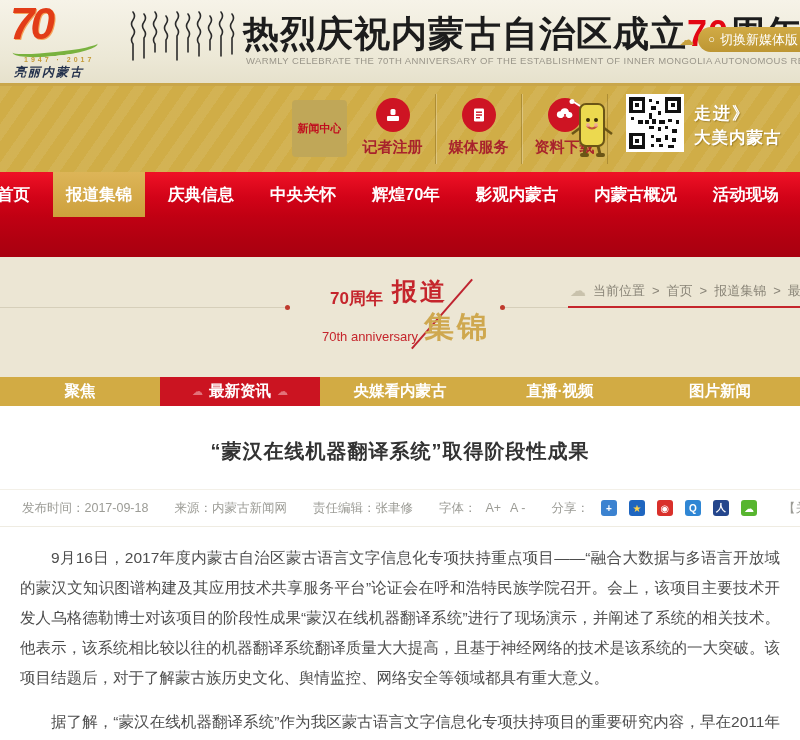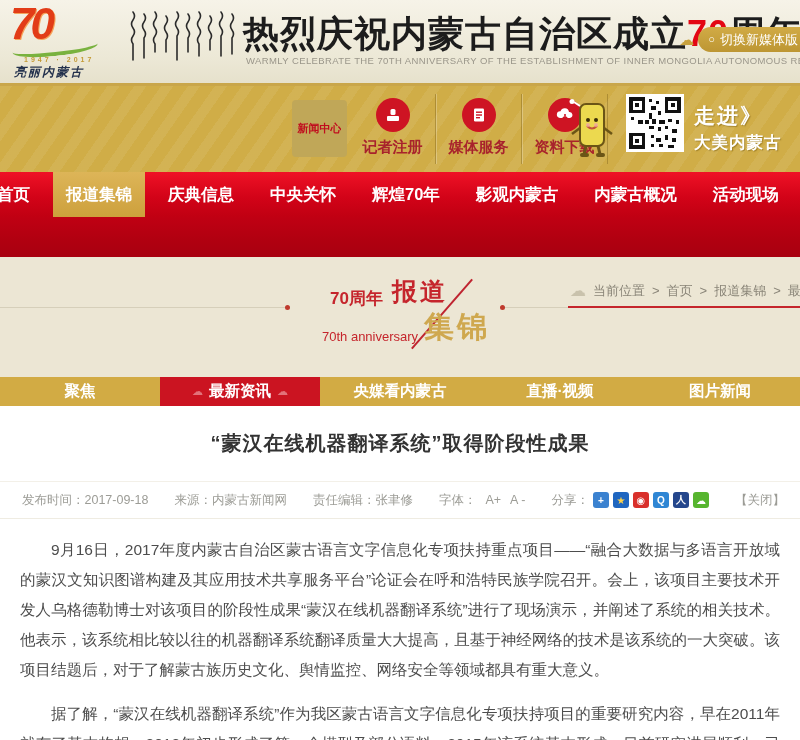--- a/index.html
+++ b/index.html
@@ -46,21 +46,21 @@
   }
   .news-center::after { content:""; position:absolute; right:-6px; top:24px; border:6px solid transparent; border-left-color:#c0a758; }
   .nc-items { position:absolute; left:350px; top:8px; width:258px; height:70px; display:flex; }
   .nc-item { flex:1; display:flex; flex-direction:column; align-items:center; border-right:1px solid rgba(110,84,18,.35); box-shadow:1px 0 0 rgba(255,255,255,.25); cursor:pointer; }
   .nc-item:last-child { box-shadow:none; }
   .nc-circle { width:34px; height:34px; border-radius:50%; background:#ce1423; display:flex; align-items:center; justify-content:center; margin-top:4px; }
   .nc-label { margin-top:6px; font-size:15px; font-weight:bold; color:#a8232c; white-space:nowrap; }
   .mascot { position:absolute; left:566px; top:12px; }
   .qr { position:absolute; left:626px; top:8px; width:58px; height:58px; background:#fff; padding:3px; }
   .slogan { position:absolute; left:694px; top:16px; color:#fff; }
-  .slogan-main { font-size:21px; font-weight:bold; letter-spacing:2px; white-space:nowrap; text-shadow:1px 1px 1px rgba(120,90,10,.5); }
+  .slogan-main { font-size:17px; font-weight:bold; letter-spacing:2px; white-space:nowrap; text-shadow:1px 1px 1px rgba(120,90,10,.5); }
   .slogan-sub { font-size:16.5px; font-weight:bold; letter-spacing:1px; margin-top:2px; white-space:nowrap; text-shadow:1px 1px 1px rgba(120,90,10,.5); }
 
   
   .red-nav {
     position:relative; height:45px; background:linear-gradient(180deg,#ef1226 0%,#d30318 55%,#c00012 100%);
     display:flex; align-items:stretch; overflow:hidden;
   }
   .nav-item {
     display:flex; align-items:center; padding:0 13px; margin-left:10px;
     color:#fff; font-size:16.5px; font-weight:bold; white-space:nowrap; cursor:pointer; text-decoration:none;
@@ -88,29 +88,29 @@
   .crumb-underline { position:absolute; left:568px; top:49px; width:232px; height:2px; background:#c5252c; }
 
   
   .subnav { height:29px; background:#d2ab44; display:flex; box-shadow:0 2px 3px rgba(0,0,0,.15); }
   .subnav-item { flex:1; display:flex; align-items:center; justify-content:center; gap:6px; color:#fff; font-size:15.5px; font-weight:bold; cursor:pointer; white-space:nowrap; }
   .subnav-item.active { background:#cb1421; }
   .subnav-orn { font-size:11px; color:#e2727a; }
 
   
   .content { background:#fff; }
-  .article-title { text-align:center; font-size:20px; font-weight:bold; color:#333; padding-top:24px; letter-spacing:1px; }
+  .article-title { text-align:center; font-size:20px; font-weight:bold; color:#333; padding-top:32px; letter-spacing:1px; }
   .meta-row {
     margin-top:24px; height:38px; display:flex; align-items:center;
     border-top:1px solid #f3f0e8; border-bottom:1px solid #efece2;
     padding:0 30px 0 22px; font-size:12.5px; color:#9c9c96; white-space:nowrap;
   }
   .meta-group { margin-right:26px; display:flex; align-items:center; gap:3px; }
   .font-btn { cursor:pointer; margin-left:6px; color:#9c9c96; }
-  .share-group { display:flex; align-items:center; gap:4px; }
+  .share-group { display:flex; align-items:center; gap:12px; }
   .share-icon {
     width:16px; height:16px; border-radius:3px; display:inline-flex; align-items:center; justify-content:center;
     font-size:10px; font-weight:bold; color:#fff; cursor:pointer;
   }
   .close-btn { margin-left:auto; color:#9c9c96; cursor:pointer; }
   .article-body { padding:16px 20px 0 20px; font-size:15.5px; line-height:30px; color:#4d4d4d; text-align:justify; }
   .article-body p { text-indent:2em; margin-bottom:14px; }
 </style>
 </head>
 <body>

